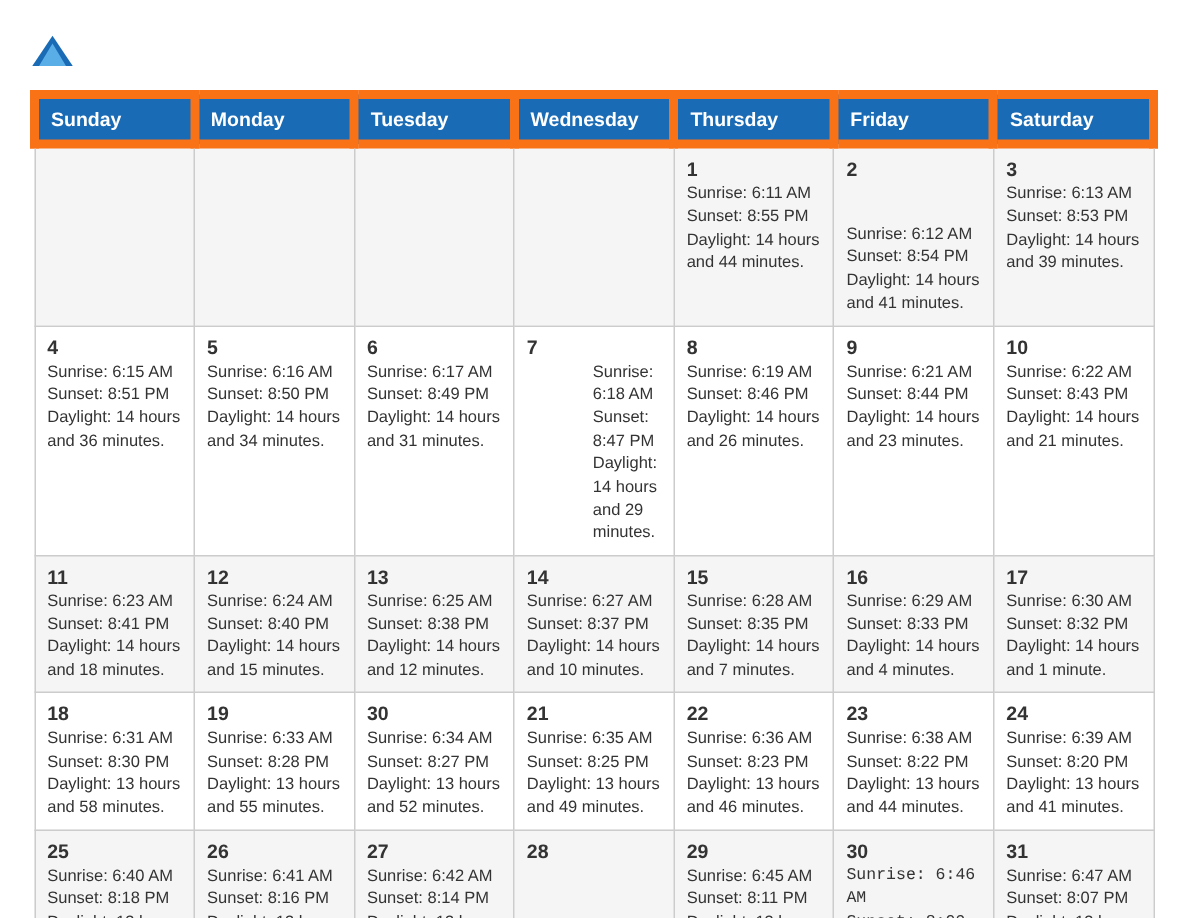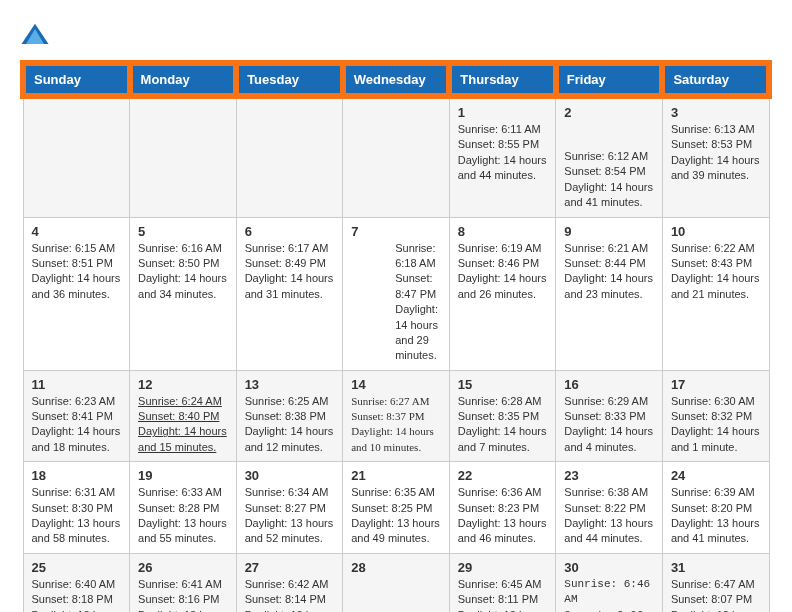--- a/index.html
+++ b/index.html
@@ -199,33 +199,33 @@
       </tr>
       <tr>
         <td>
           <span class="day-number">11</span>
           <div class="day-info" style="white-space: pre-line;">Sunrise: 6:23 AM
 Sunset: 8:41 PM
 Daylight: 14 hours and 18 minutes.</div>
         </td>
         <td>
           <span class="day-number">12</span>
-          <div class="day-info" style="white-space: pre-line; text-decoration: underline;">Sunrise: 6:24 AM
+          <div class="day-info" style="white-space: pre-line;">Sunrise: 6:24 AM
 Sunset: 8:40 PM
 Daylight: 14 hours and 15 minutes.</div>
         </td>
         <td>
           <span class="day-number">13</span>
           <div class="day-info" style="white-space: pre-line;">Sunrise: 6:25 AM
 Sunset: 8:38 PM
 Daylight: 14 hours and 12 minutes.</div>
         </td>
         <td>
           <span class="day-number">14</span>
-          <div class="day-info" style="white-space: pre-line; font-family: Liberation Serif, serif;">Sunrise: 6:27 AM
+          <div class="day-info" style="white-space: pre-line;">Sunrise: 6:27 AM
 Sunset: 8:37 PM
 Daylight: 14 hours and 10 minutes.</div>
         </td>
         <td>
           <span class="day-number">15</span>
           <div class="day-info" style="white-space: pre-line;">Sunrise: 6:28 AM
 Sunset: 8:35 PM
 Daylight: 14 hours and 7 minutes.</div>
         </td>
         <td>

